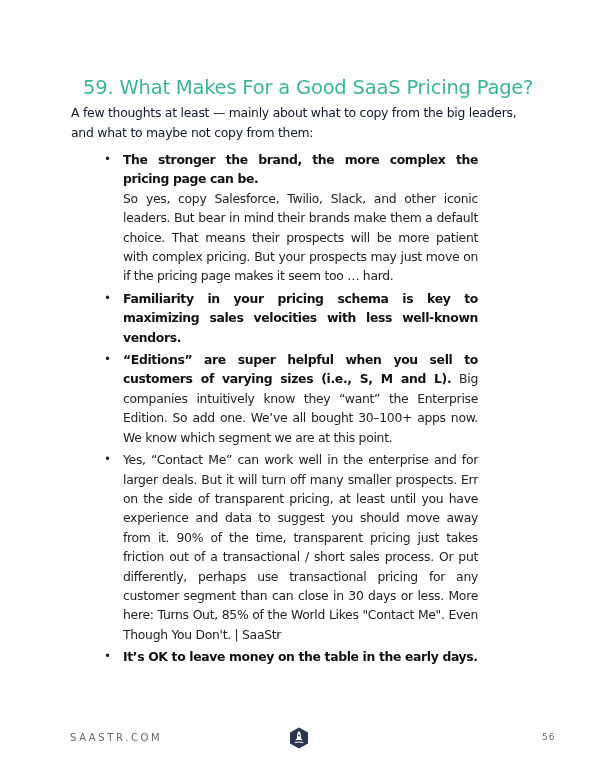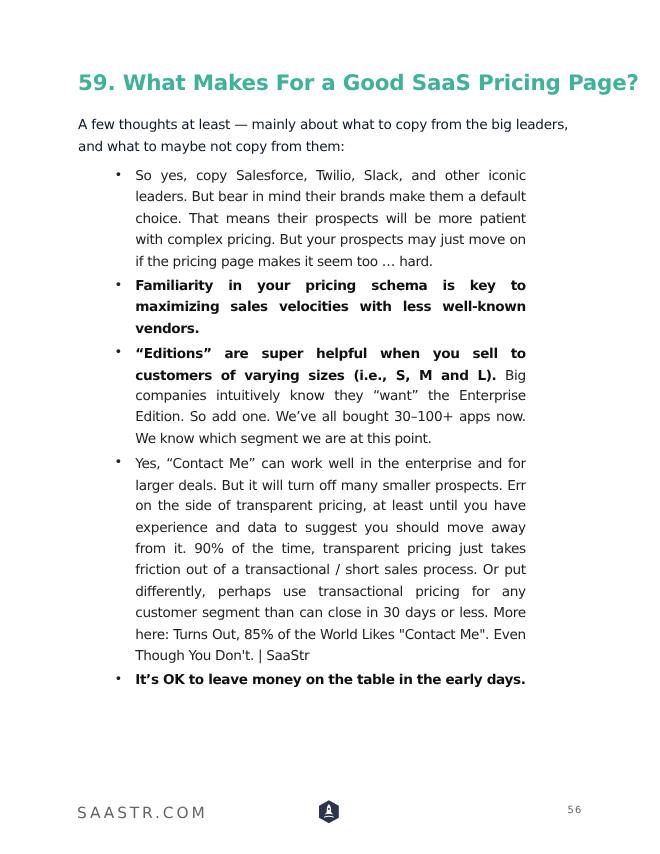--- a/index.html
+++ b/index.html
@@ -2,23 +2,23 @@
 <html><head>
   <meta charset="utf-8">
   <style>
     html, body { margin: 0; padding: 0; background: #ffffff; }
     body {
       width: 600px; height: 776px; position: relative; overflow: hidden;
       font-family: "DejaVu Sans", sans-serif; color: #1a1a1a;
     }
     .title {
       position: absolute; left: 71px; top: 64px;
-      font-family: "DejaVu Sans", sans-serif; font-weight: bold;
+      font-family: "DejaVu Sans", sans-serif; font-weight: normal;
       font-size: 19.5px; color: #3db39a; letter-spacing: -0.2px;
-      white-space: nowrap; margin: 0;
+      white-space: nowrap; margin: 12px;
     }
     .intro {
       position: absolute; left: 71px; top: 103px; width: 470px;
       font-size: 12.4px; line-height: 19.5px; color: #0f172a; margin: 0;
       letter-spacing: -0.25px;
     }
     .bullets {
       position: absolute; left: 104px; top: 150px; width: 374px;
       list-style: none; margin: 0; padding: 0;
     }
@@ -28,40 +28,41 @@
       letter-spacing: -0.3px; color: #222;
     }
     .bullet-dot {
       position: absolute; left: 0; top: 0; font-size: 12px; color: #222;
     }
     .bullet-head { font-weight: bold; color: #111; letter-spacing: -0.35px; }
     .bullet-body { display: block; }
     .bullet-body.inline { display: inline; }
     .footer-left {
       position: absolute; left: 70px; top: 732px;
-      font-size: 14px; letter-spacing: 2.6px; color: #666;
+      font-size: 10px; letter-spacing: 2.6px; color: #666;
     }
     .footer-right {
-      position: absolute; left: 516px; top: 732px;
+      position: absolute; left: 542px; top: 732px;
       font-size: 9px; letter-spacing: 1px; color: #666;
     }
     .footer-logo {
       position: absolute; left: 289px; top: 727px; width: 20px; height: 22px;
     }
   </style>
 </head>
 <body>
 
 <h1 class="title">59. What Makes For a Good SaaS Pricing Page?</h1>
 
 <p class="intro">A few thoughts at least — mainly about what to copy from the big leaders, and what to maybe not copy from them:</p>
 
 <ul class="bullets">
   <li class="bullet">
     <span class="bullet-dot">•</span>
+    <span class="bullet-head">The stronger the brand, the more complex the pricing page can be.</span>
     <span class="bullet-body">So yes, copy Salesforce, Twilio, Slack, and other iconic leaders. But bear in mind their brands make them a default choice. That means their prospects will be more patient with complex pricing. But your prospects may just move on if the pricing page makes it seem too … hard.</span>
   </li>
   <li class="bullet">
     <span class="bullet-dot">•</span>
     <span class="bullet-head">Familiarity in your pricing schema is key to maximizing sales velocities with less well-known vendors.</span>
   </li>
   <li class="bullet">
     <span class="bullet-dot">•</span>
     <span class="bullet-head">“Editions” are super helpful when you sell to customers of varying sizes (i.e., S, M and L).</span>
     <span class="bullet-body inline">Big companies intuitively know they “want” the Enterprise Edition. So add one. We’ve all bought 30–100+ apps now. We know which segment we are at this point.</span>

